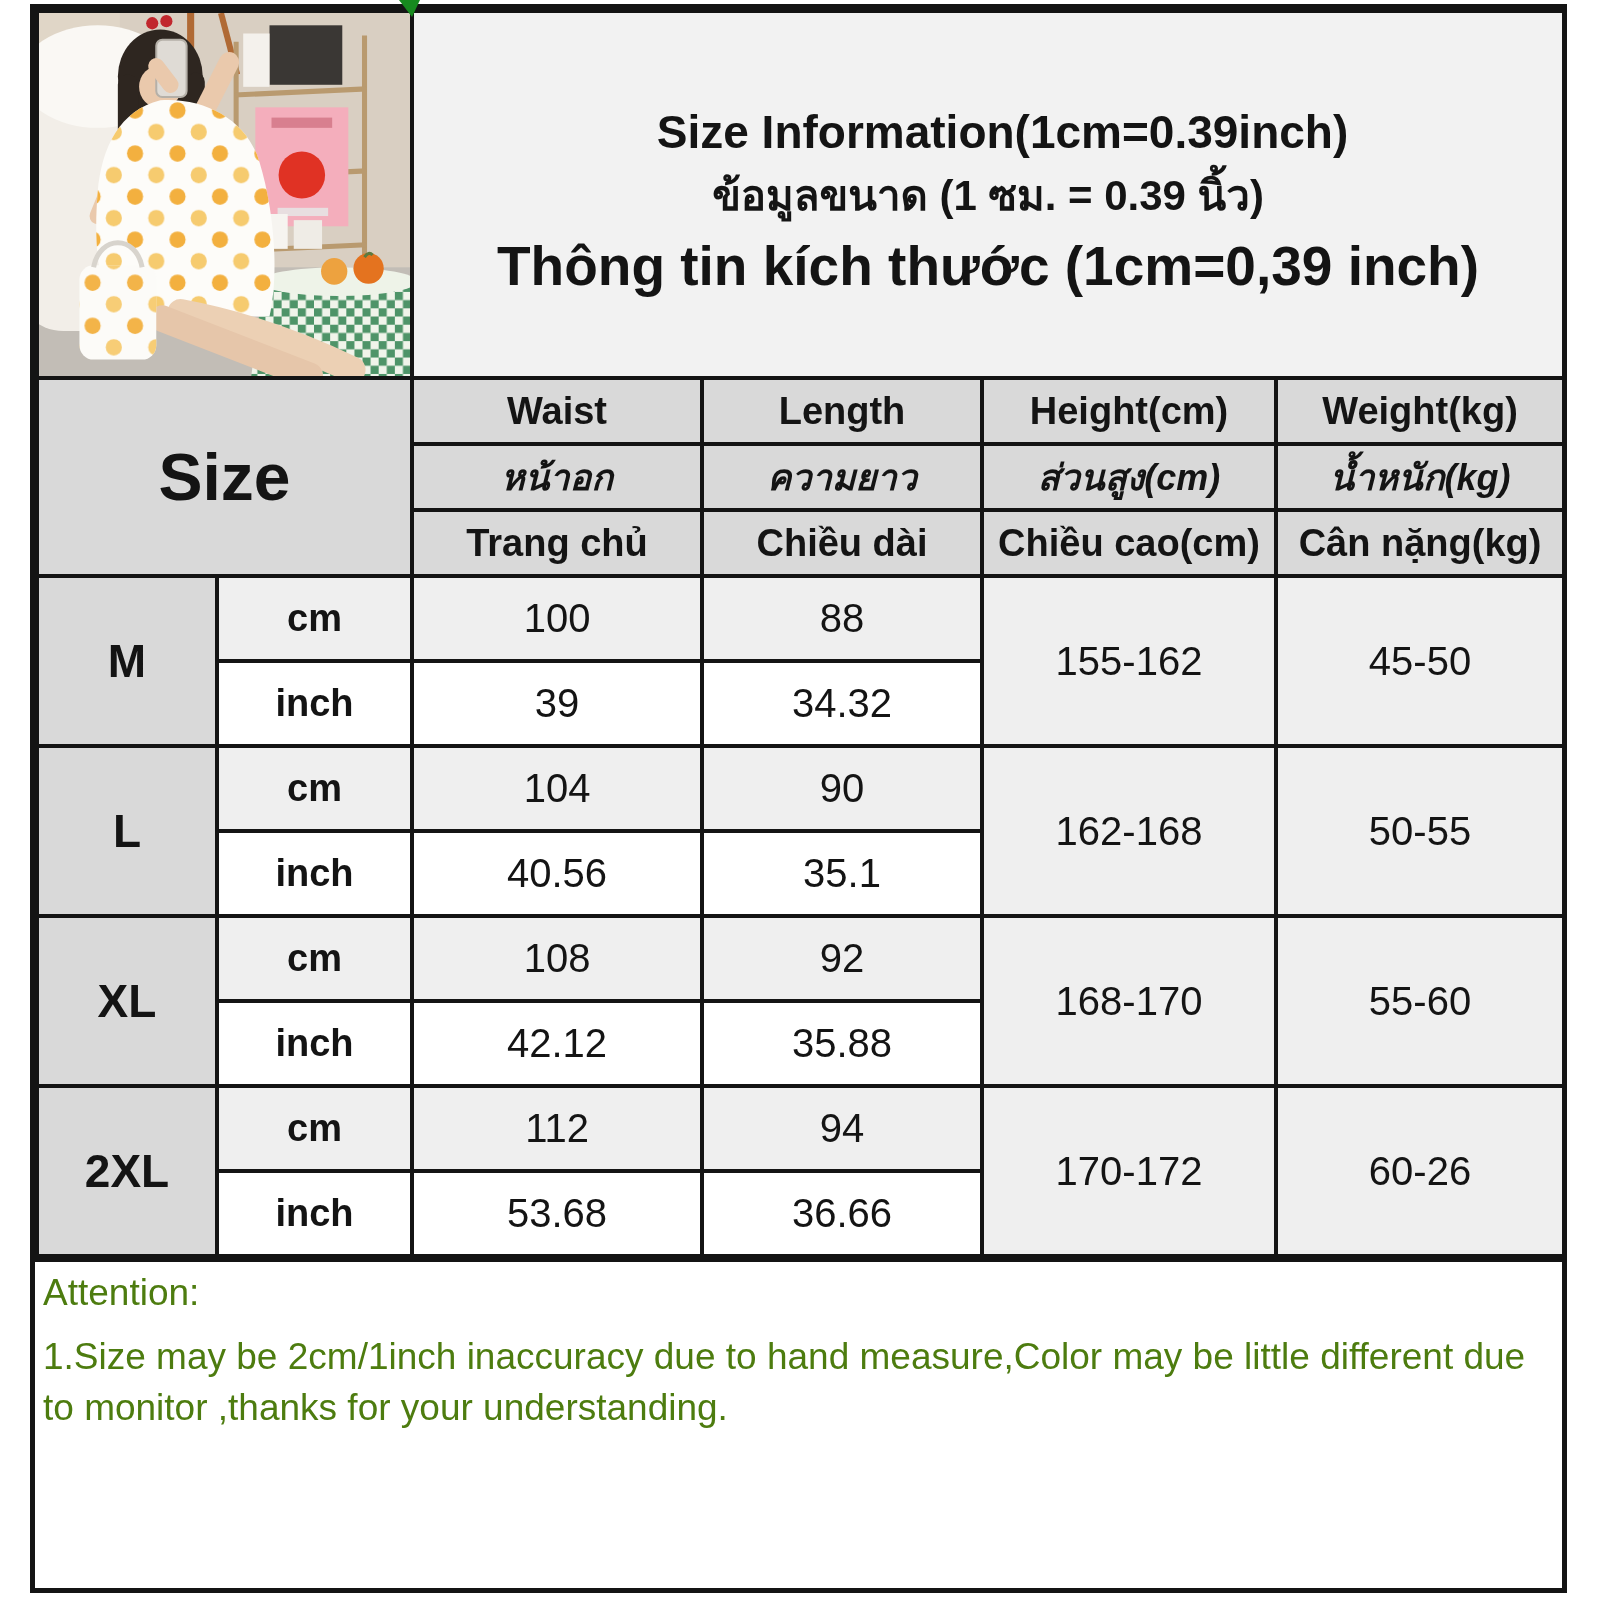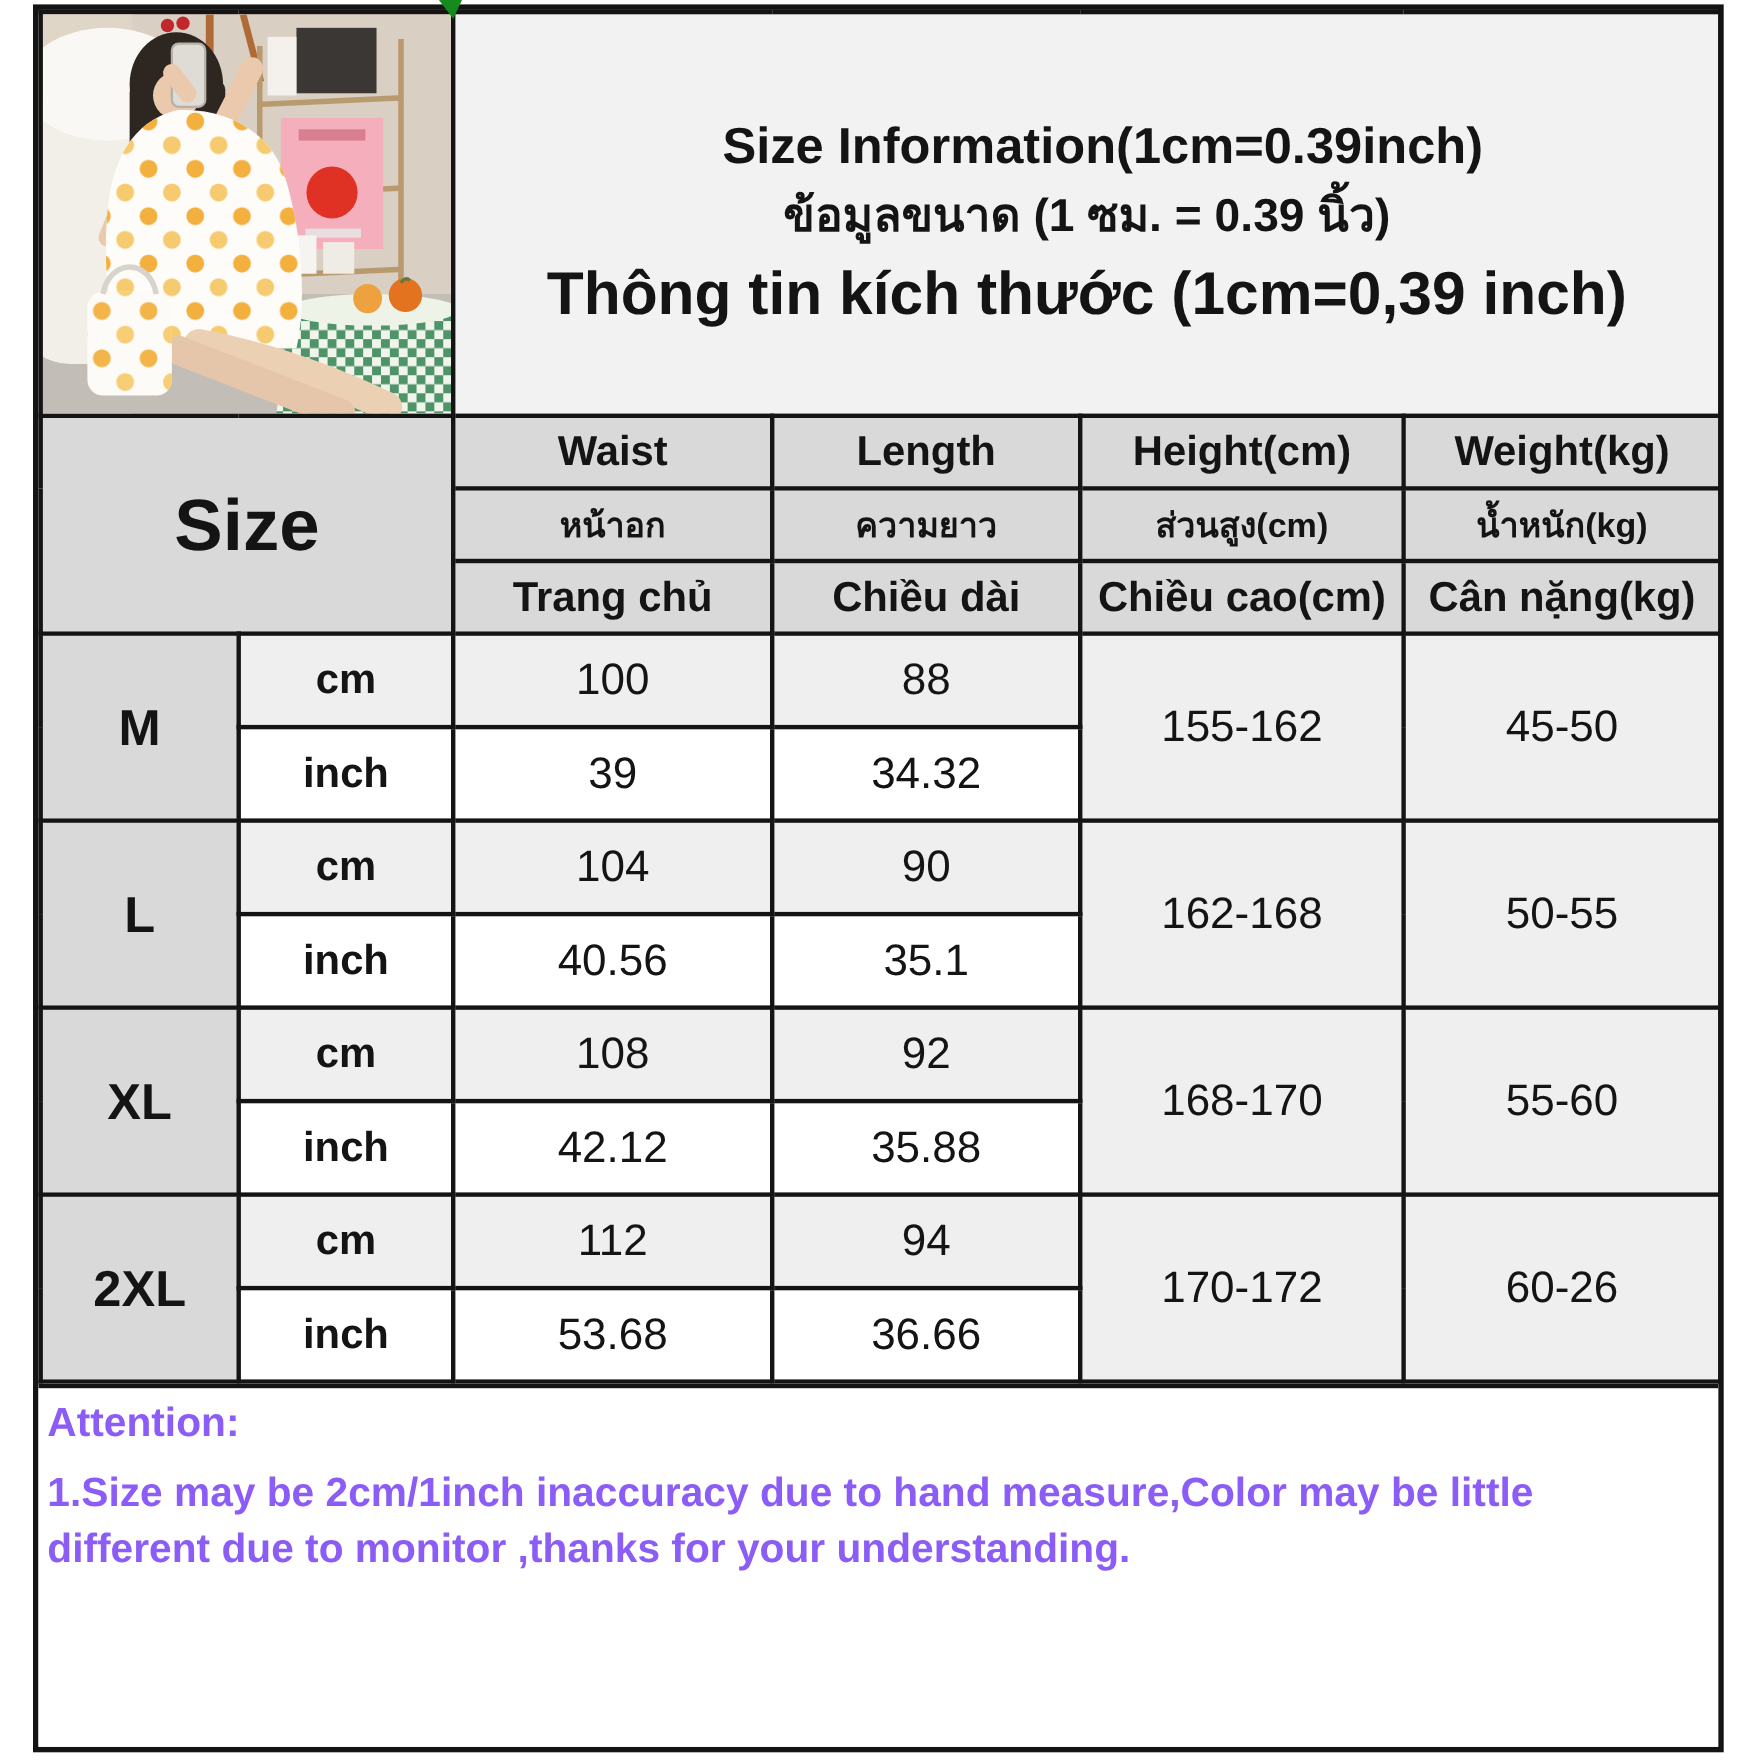--- a/index.html
+++ b/index.html
@@ -15,32 +15,32 @@
   tr.row-top{height:363px;}
   tr.row-hdr{height:66px;}
   tr.row-data{height:85px;}
   
   td.photo-cell{background:#d9cfc2;padding:0;}
   td.title-cell{background:#f2f2f2;}
   .title-line-en{font-size:46px;font-weight:bold;line-height:1.0;margin:14px 0 20px 0;padding-left:29px;}
   .title-line-th{font-size:42px;font-weight:bold;line-height:1.0;margin:0 0 22px 0;}
   .title-line-vi{font-size:55px;font-weight:bold;line-height:1.0;}
   td.hdr{background:#d9d9d9;font-weight:bold;font-size:38px;}
-  td.hdr-th{font-size:31px;}
+  td.hdr-th{font-size:36px;font-style:italic;}
   td.size-hdr{background:#d9d9d9;font-weight:bold;font-size:66px;}
   td.size-label{background:#d9d9d9;font-weight:bold;font-size:46px;}
   td.unit-cell{font-weight:bold;font-size:38px;}
   td.val{font-size:40px;font-weight:normal;}
   tr.cm-sub td.shade{background:#efefef;}
   tr.inch-sub td{background:#ffffff;}
   td.merged{background:#efefef;font-size:40px;font-weight:normal;}
   
   .attention{border-top:4px solid #141414;background:#ffffff;min-height:330px;box-sizing:border-box;
              padding:6px 10px 10px 8px;text-align:left;}
-  .attention div{font-size:37px;font-weight:bold;line-height:1.36;color:#8b5cf6;}
+  .attention div{font-size:37px;font-weight:normal;line-height:1.36;color:#4d7c0f;}
   .attention .att-head{margin-bottom:14px;}
   .attention .att-1{margin-bottom:14px;}
   
   .green-flag{position:absolute;left:399px;top:0;width:0;height:0;z-index:5;
               border-top:17px solid #178a1f;border-left:13px solid transparent;border-right:8px solid transparent;}
   .photo-cell svg{display:block;}
 </style>
 </head>
 <body>
 

